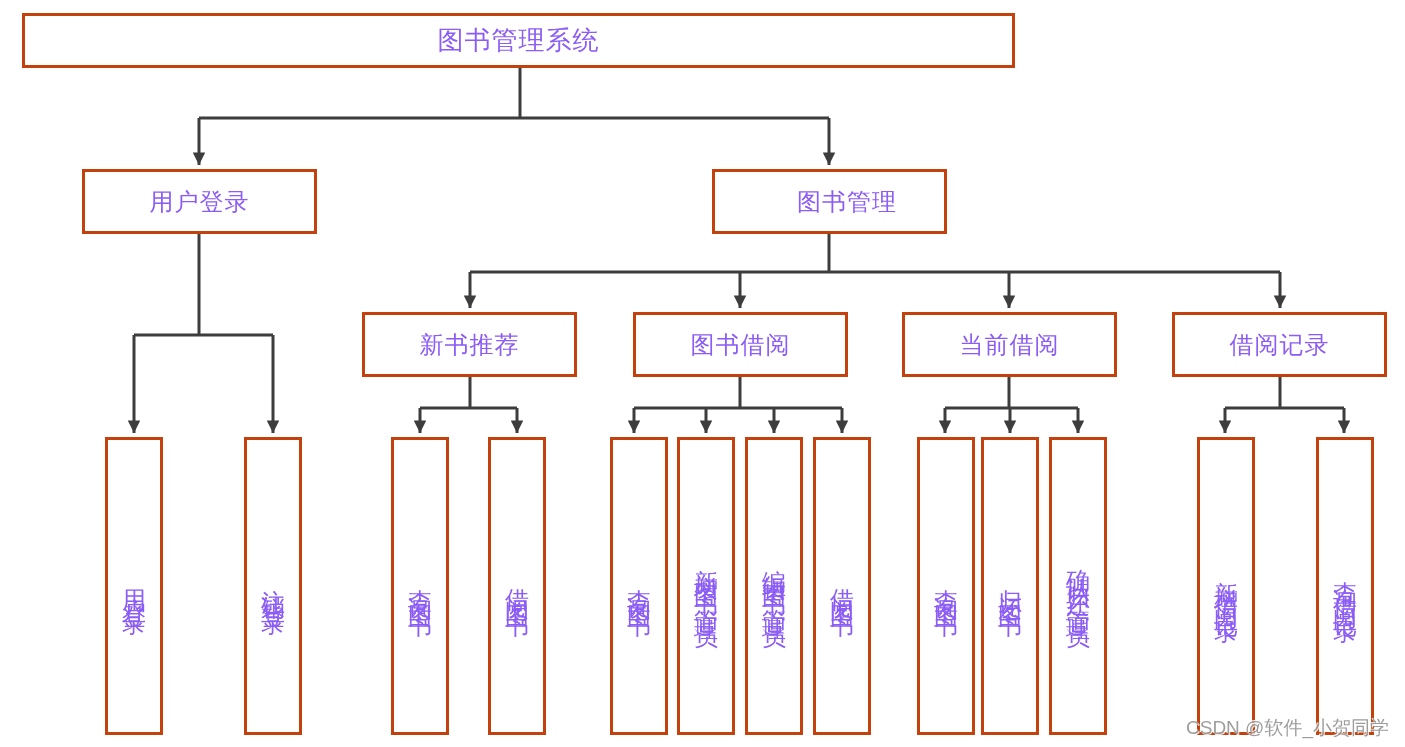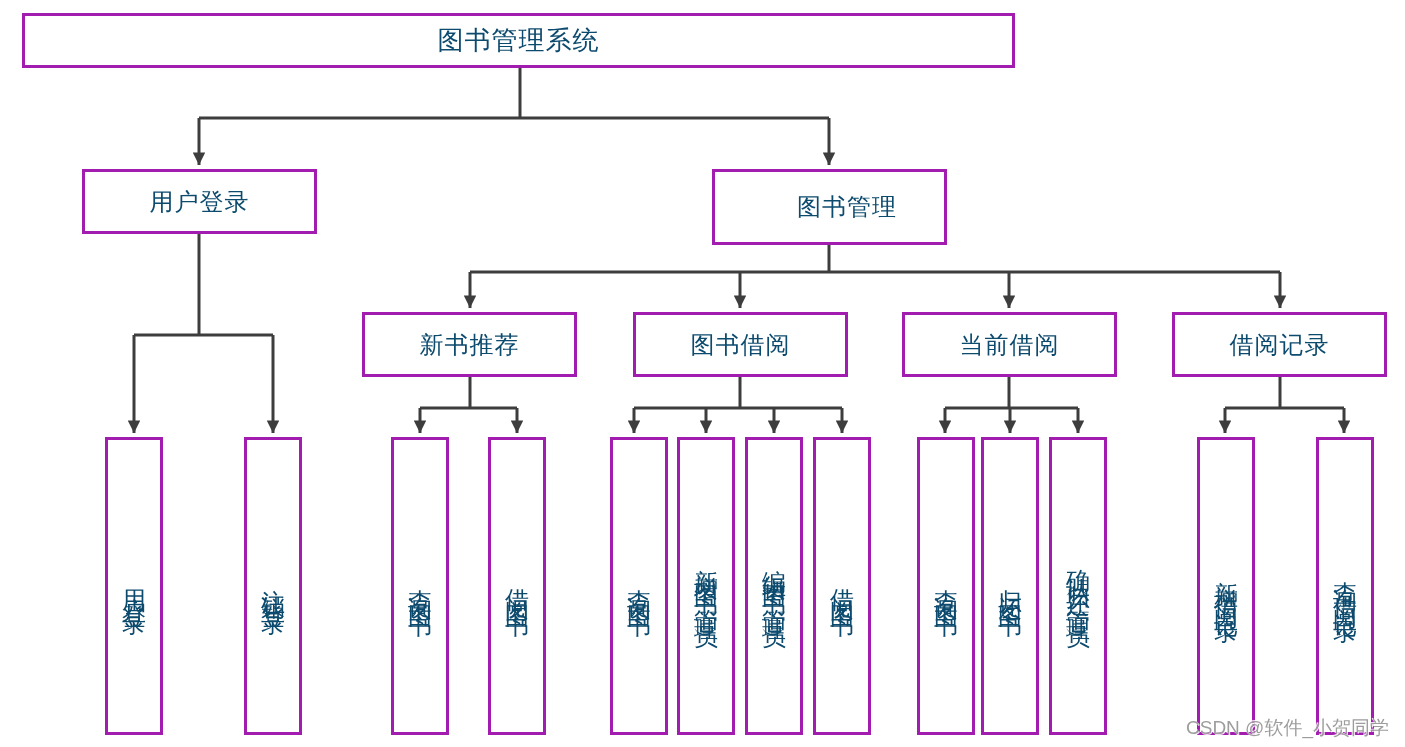--- a/index.html
+++ b/index.html
@@ -7,42 +7,42 @@
     position:relative;
     width:1405px;height:747px;
     background:#ffffff;
     font-family:"Liberation Sans","DejaVu Sans",sans-serif;
     overflow:hidden;
   }
   #wires{position:absolute;left:0;top:0;z-index:1;}
   .box{
     position:absolute;
     box-sizing:border-box;
-    border:3px solid #a21caf;
+    border:3px solid #c2410c;
     background:#ffffff;
     display:flex;
     align-items:center;
     justify-content:center;
     z-index:2;
-    color:#0c4a6e;
+    color:#8b5cf6;
   }
   .hlabel{font-size:24px;letter-spacing:1px;white-space:nowrap;}
   .root .hlabel{font-size:26px;}
   .vlabel{
     writing-mode:vertical-rl;
     text-orientation:mixed;
     font-size:24px;
     letter-spacing:8px;
     line-height:1;
     white-space:nowrap;
   }
   
   .root{left:22px;top:13px;width:993px;height:55px;}
   .lv2a{left:82px;top:169px;width:235px;height:65px;}
-  .lv2b{left:712px;top:169px;width:235px;height:76px;padding-left:35px;}
+  .lv2b{left:712px;top:169px;width:235px;height:65px;padding-left:35px;}
   .lv3{top:312px;width:215px;height:65px;text-align:center;}
   .s1{left:362px;} .s2{left:633px;} .s3{left:902px;} .s4{left:1172px;}
   .leaf{top:437px;width:58px;height:298px;}
   .c1{left:105px;} .c2{left:244px;}
   .c3{left:391px;} .c4{left:488px;}
   .c5{left:610px;} .c6{left:677px;} .c7{left:745px;} .c8{left:813px;}
   .c9{left:917px;} .c10{left:981px;} .c11{left:1049px;}
   .c12{left:1197px;} .c13{left:1316px;}
   #watermark{
     position:absolute;

